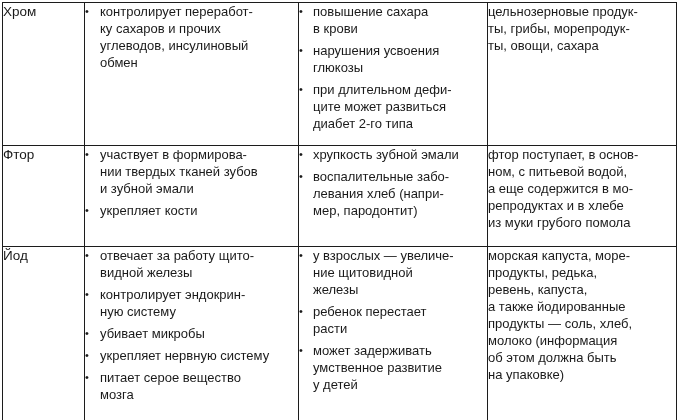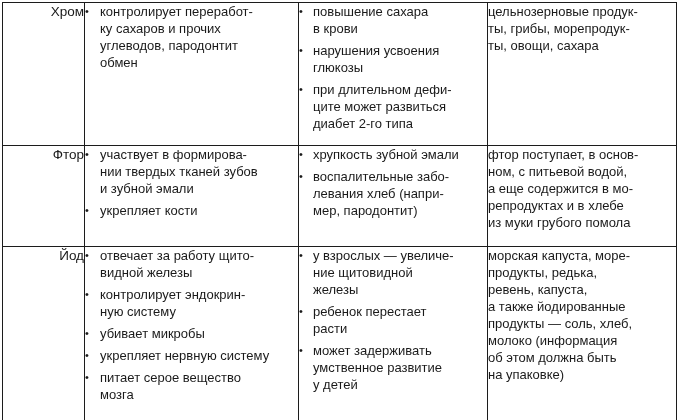--- a/index.html
+++ b/index.html
@@ -28,21 +28,21 @@
     box-sizing:border-box;
   }
   col.c-name{width:82px;}
   col.c-functions{width:214px;}
   col.c-deficiency{width:189px;}
   col.c-sources{width:189px;}
   tr.row-0{height:143px;}
   tr.row-1{height:101px;margin-left:13px;}
   tr.row-2{height:217px;}
   td.cell-name{
-    text-align:right;
+    text-align:left;
     padding-top:9px;
     font-size:13.5px;
   }
   td.cell-functions{padding:7px 4px 0 14px;}
   td.cell-deficiency{padding:7px 4px 0 8px;}
   td.cell-sources{padding:8px 4px 0 6px;}
   .bullet-item{
     display:grid;
     grid-template-columns:15px 1fr;
     margin-bottom:5px;
@@ -68,21 +68,21 @@
       <col class="c-sources">
     </colgroup>
     <tbody>
         <tr class="row-0">
           <td class="cell-name"><span>Хром</span></td>
           <td class="cell-functions">
             <div class="bullet-item">
               <span class="bullet">•</span>
               <span class="bullet-text">контролирует переработ-
 ку сахаров и прочих
-углеводов, пародонтит
+углеводов, инсулиновый
 обмен</span>
             </div>
           </td>
           <td class="cell-deficiency">
             <div class="bullet-item">
               <span class="bullet">•</span>
               <span class="bullet-text">повышение сахара
 в крови</span>
             </div>
             <div class="bullet-item">

